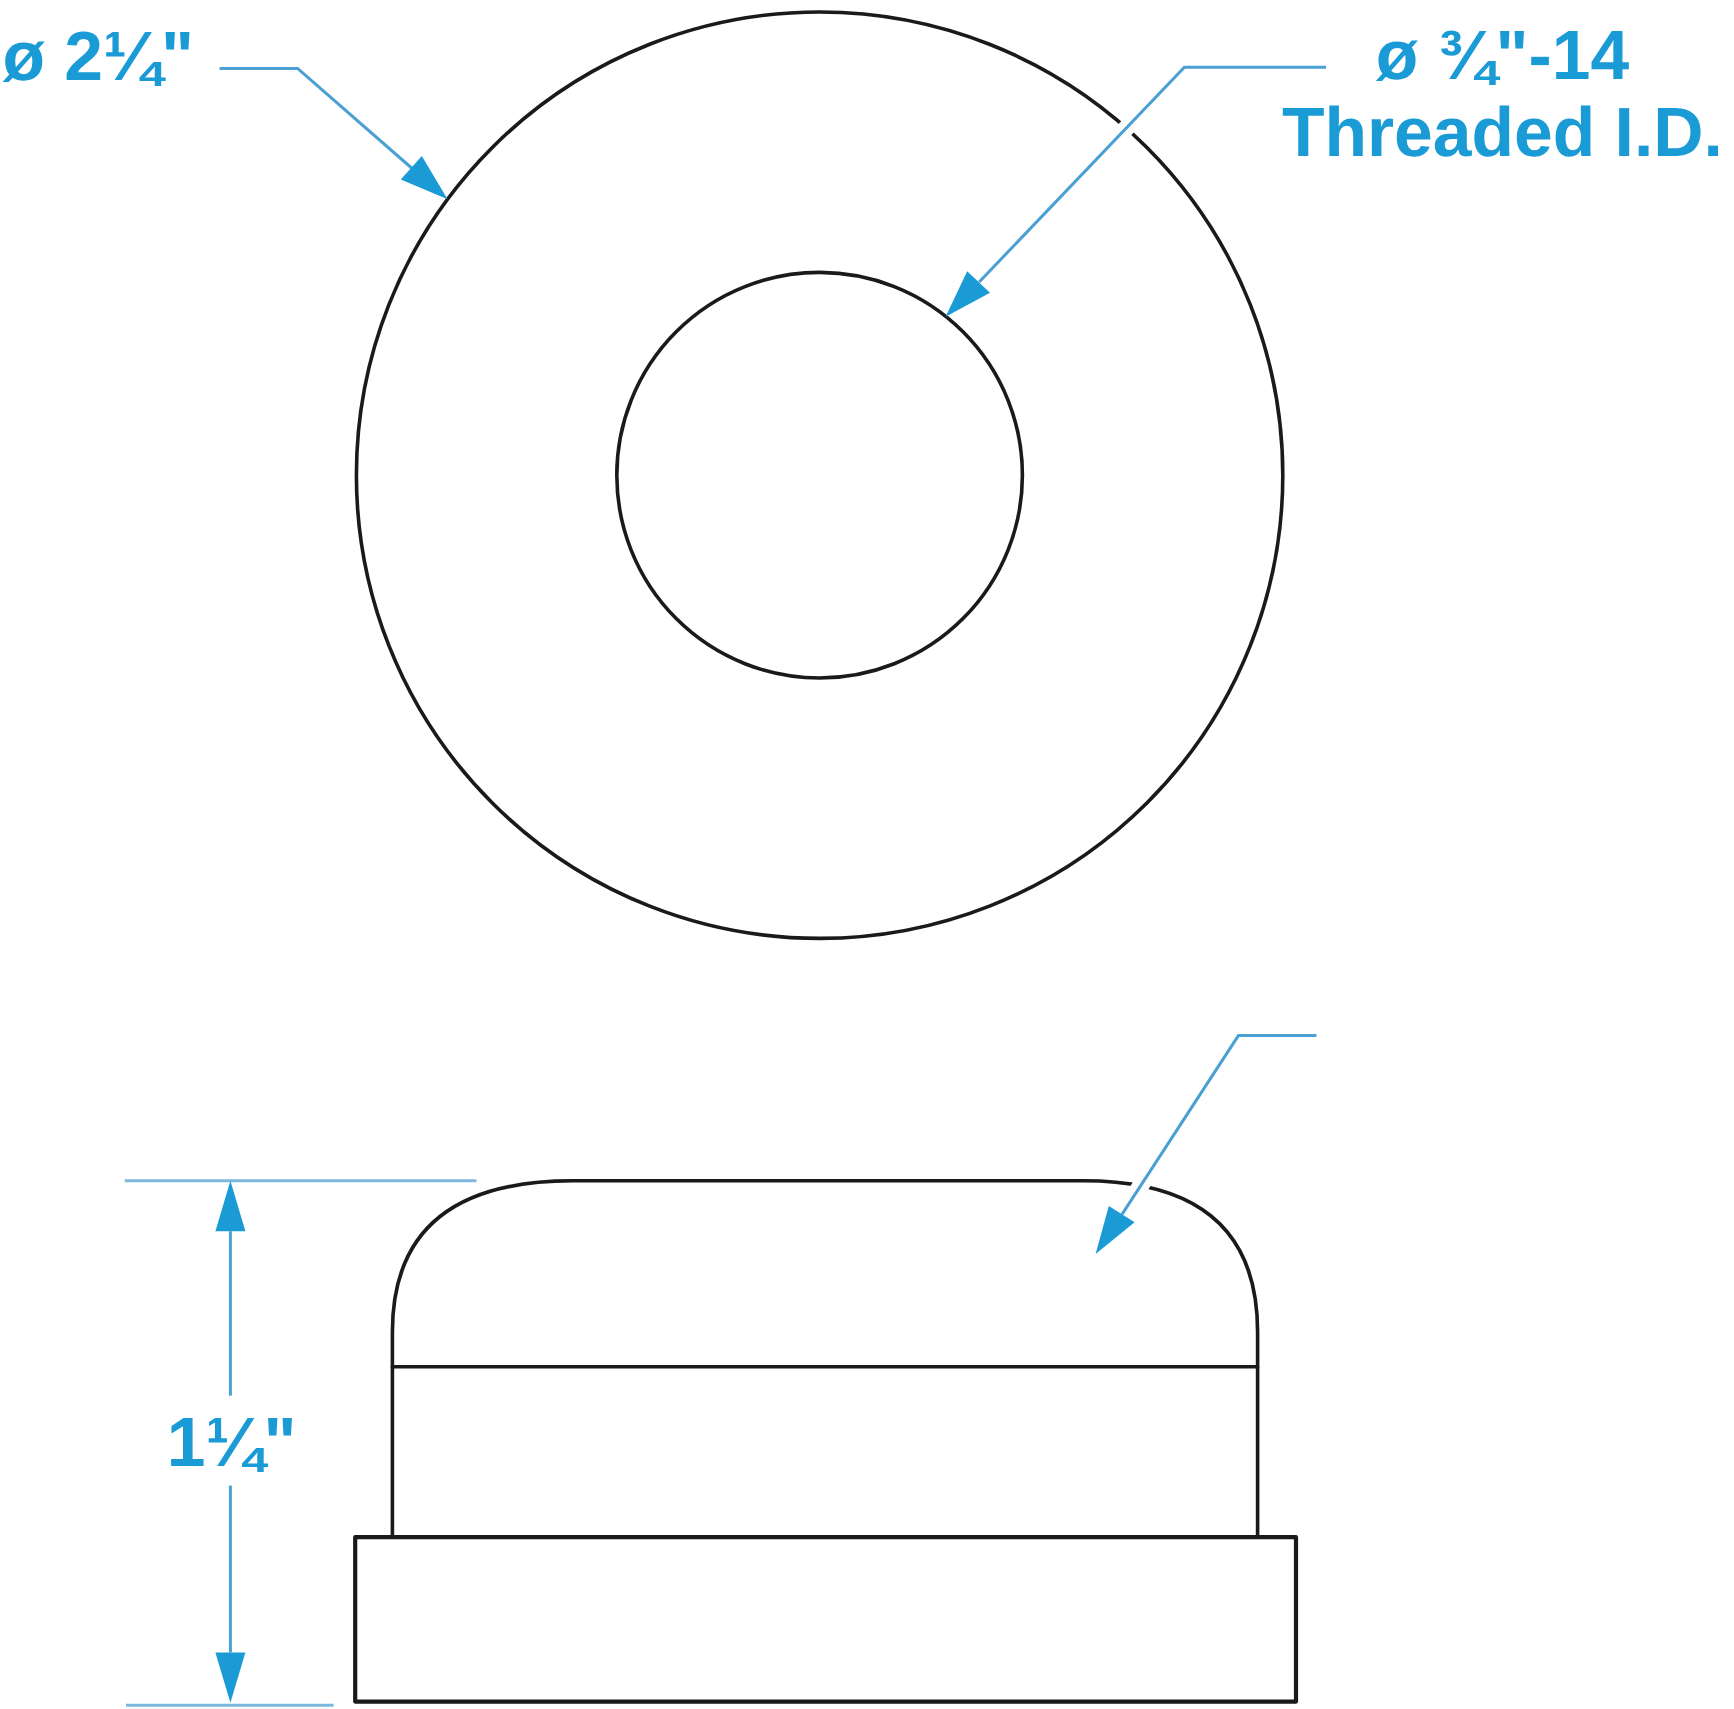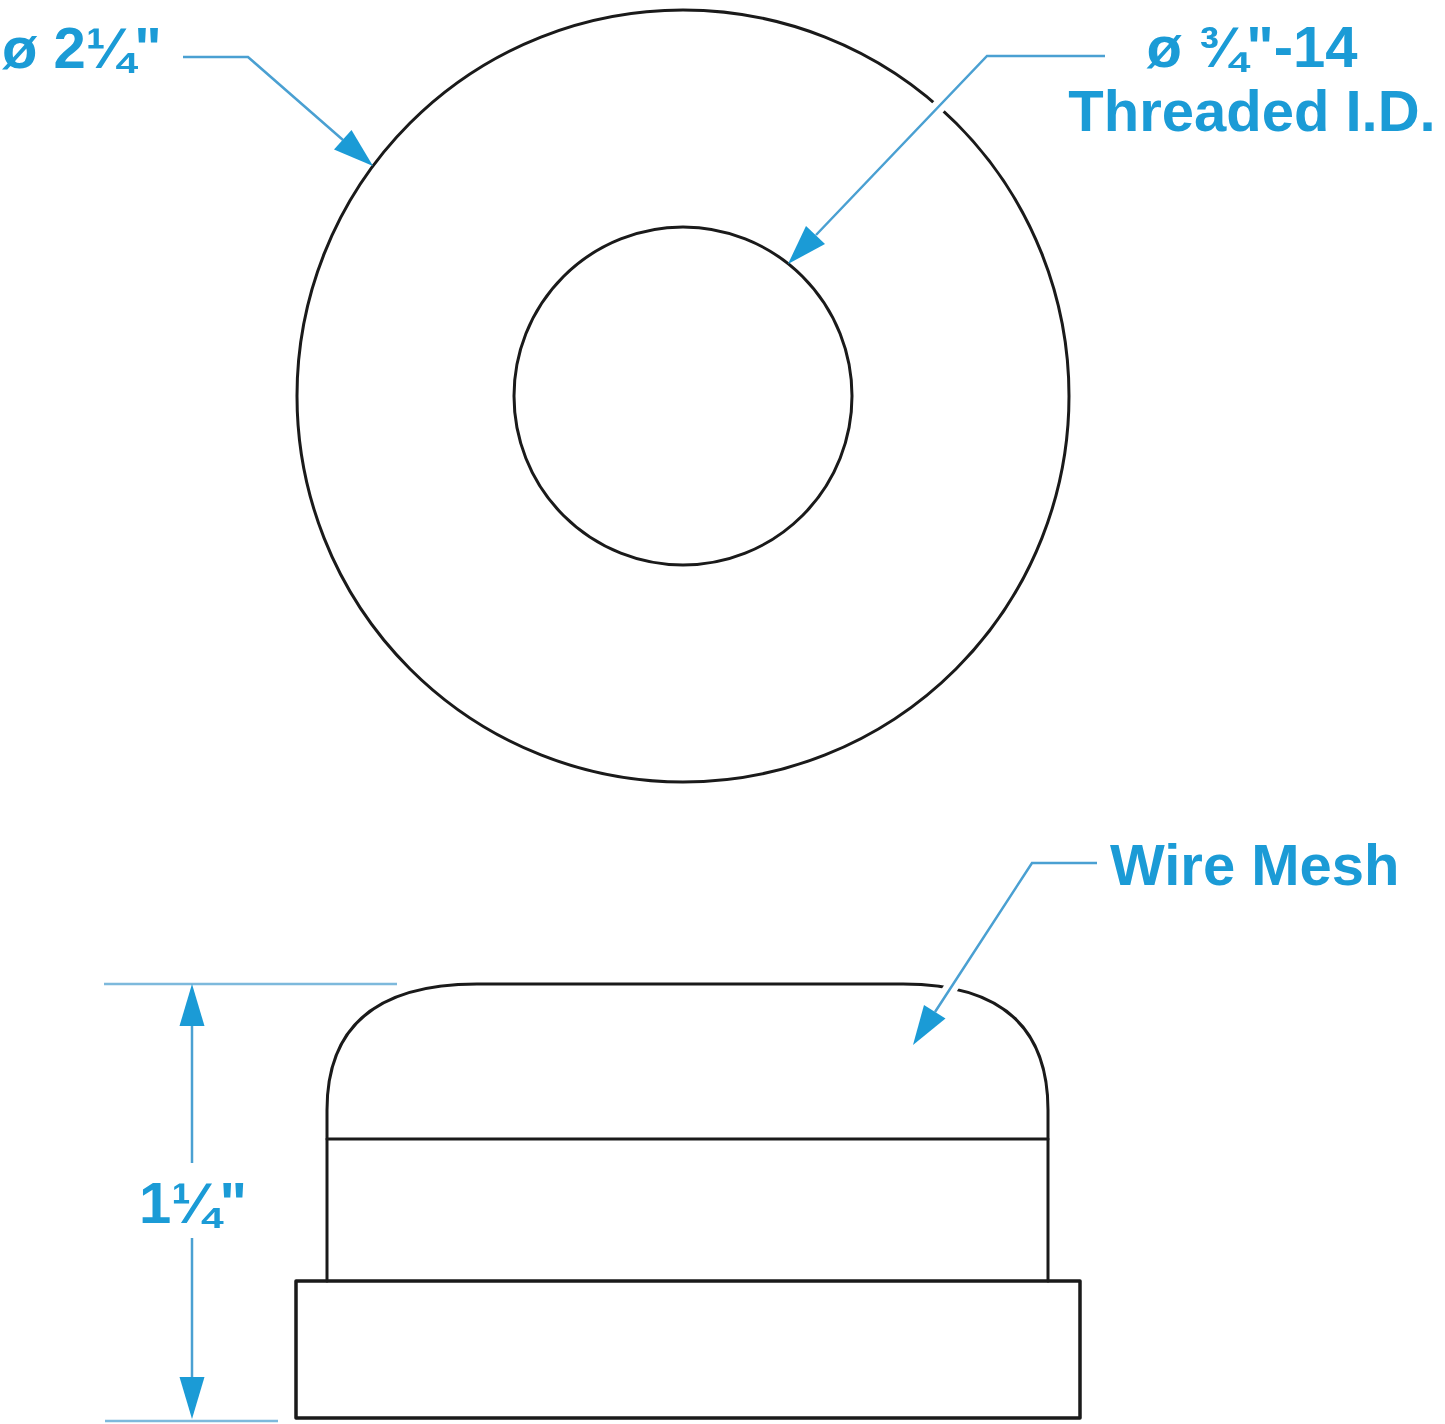--- a/index.html
+++ b/index.html
@@ -81,16 +81,15 @@
     </g>
   </svg>
 
   <div class="label" style="left:2px; top:16px;">ø 2¼"</div>
 
   <div class="label center" style="left:1056px; top:15px; width:392px;">
     <div>ø ¾"-14</div>
     <div>Threaded I.D.</div>
   </div>
 
-  <div class="label" style="left:1110px; top:833px;">Wire Mesh</div>
 
   <div class="label center" style="left:118px; top:1171px; width:150px;">1¼"</div>
 </div>
 
 </body></html>

